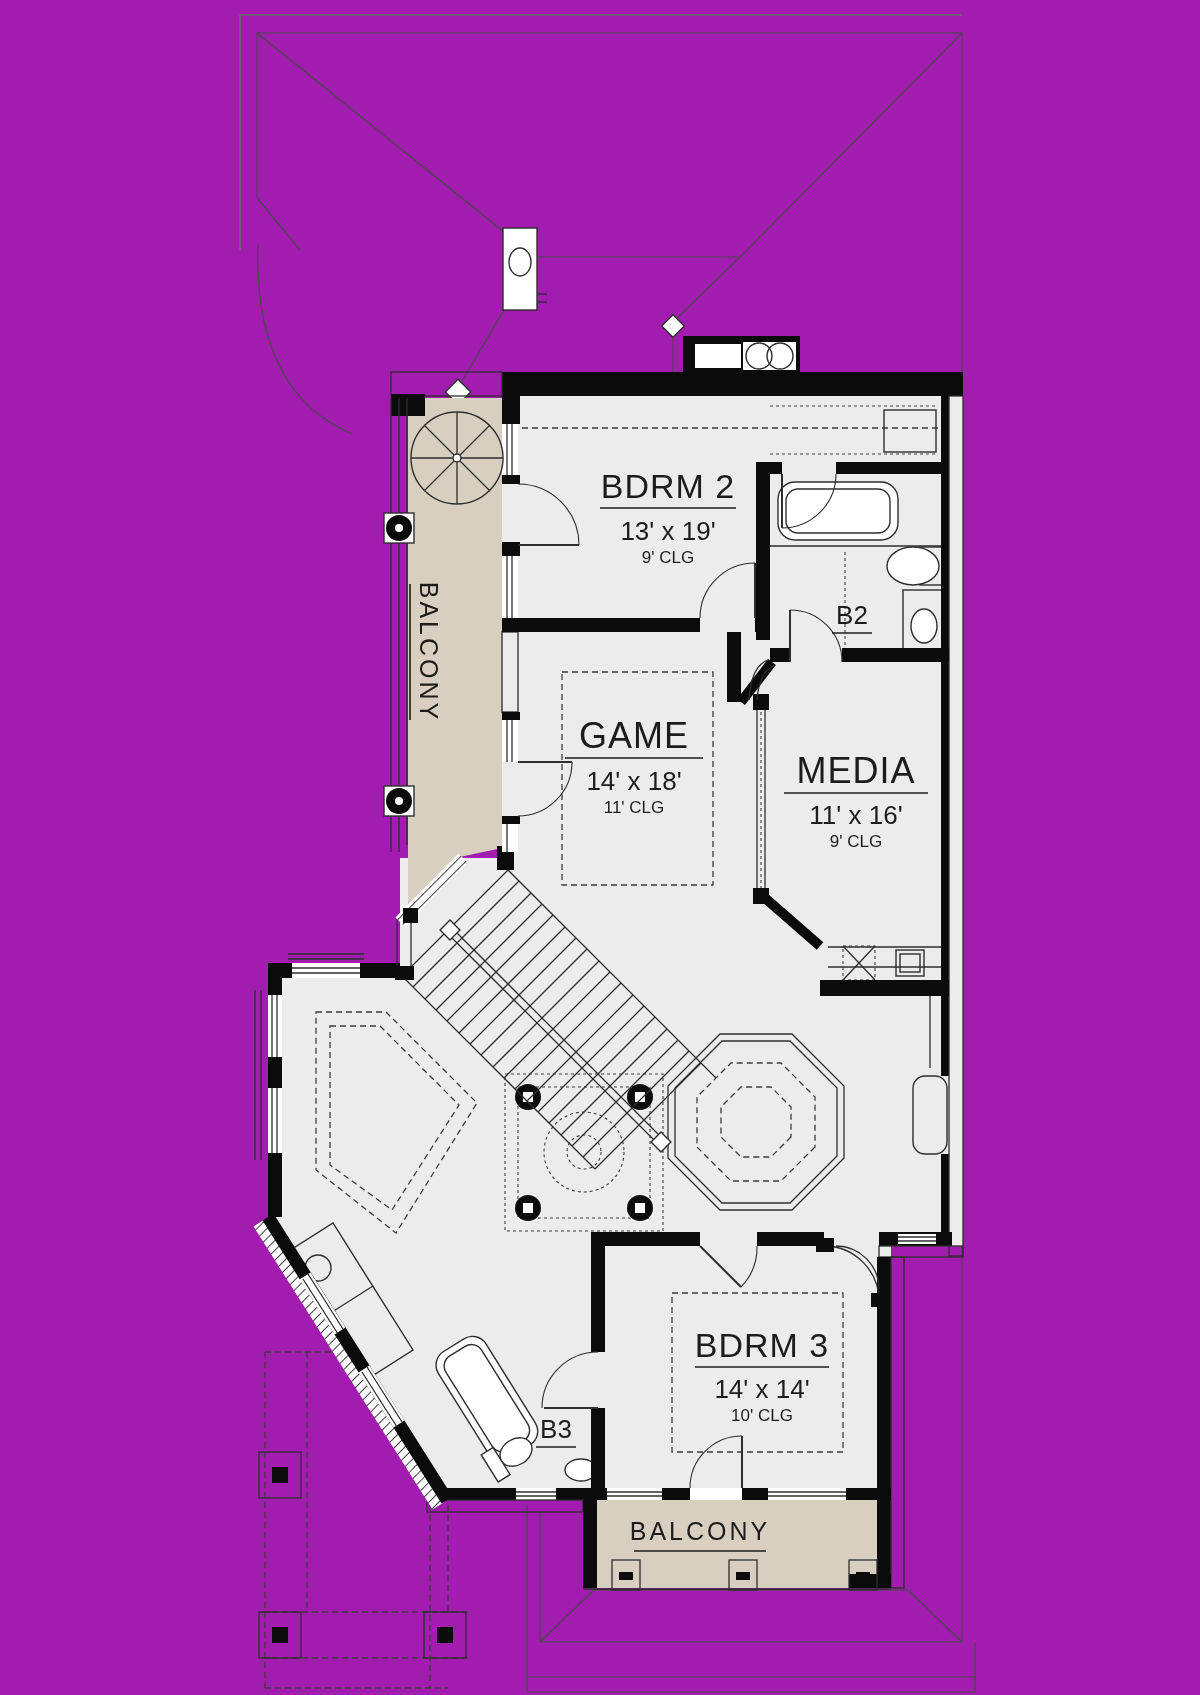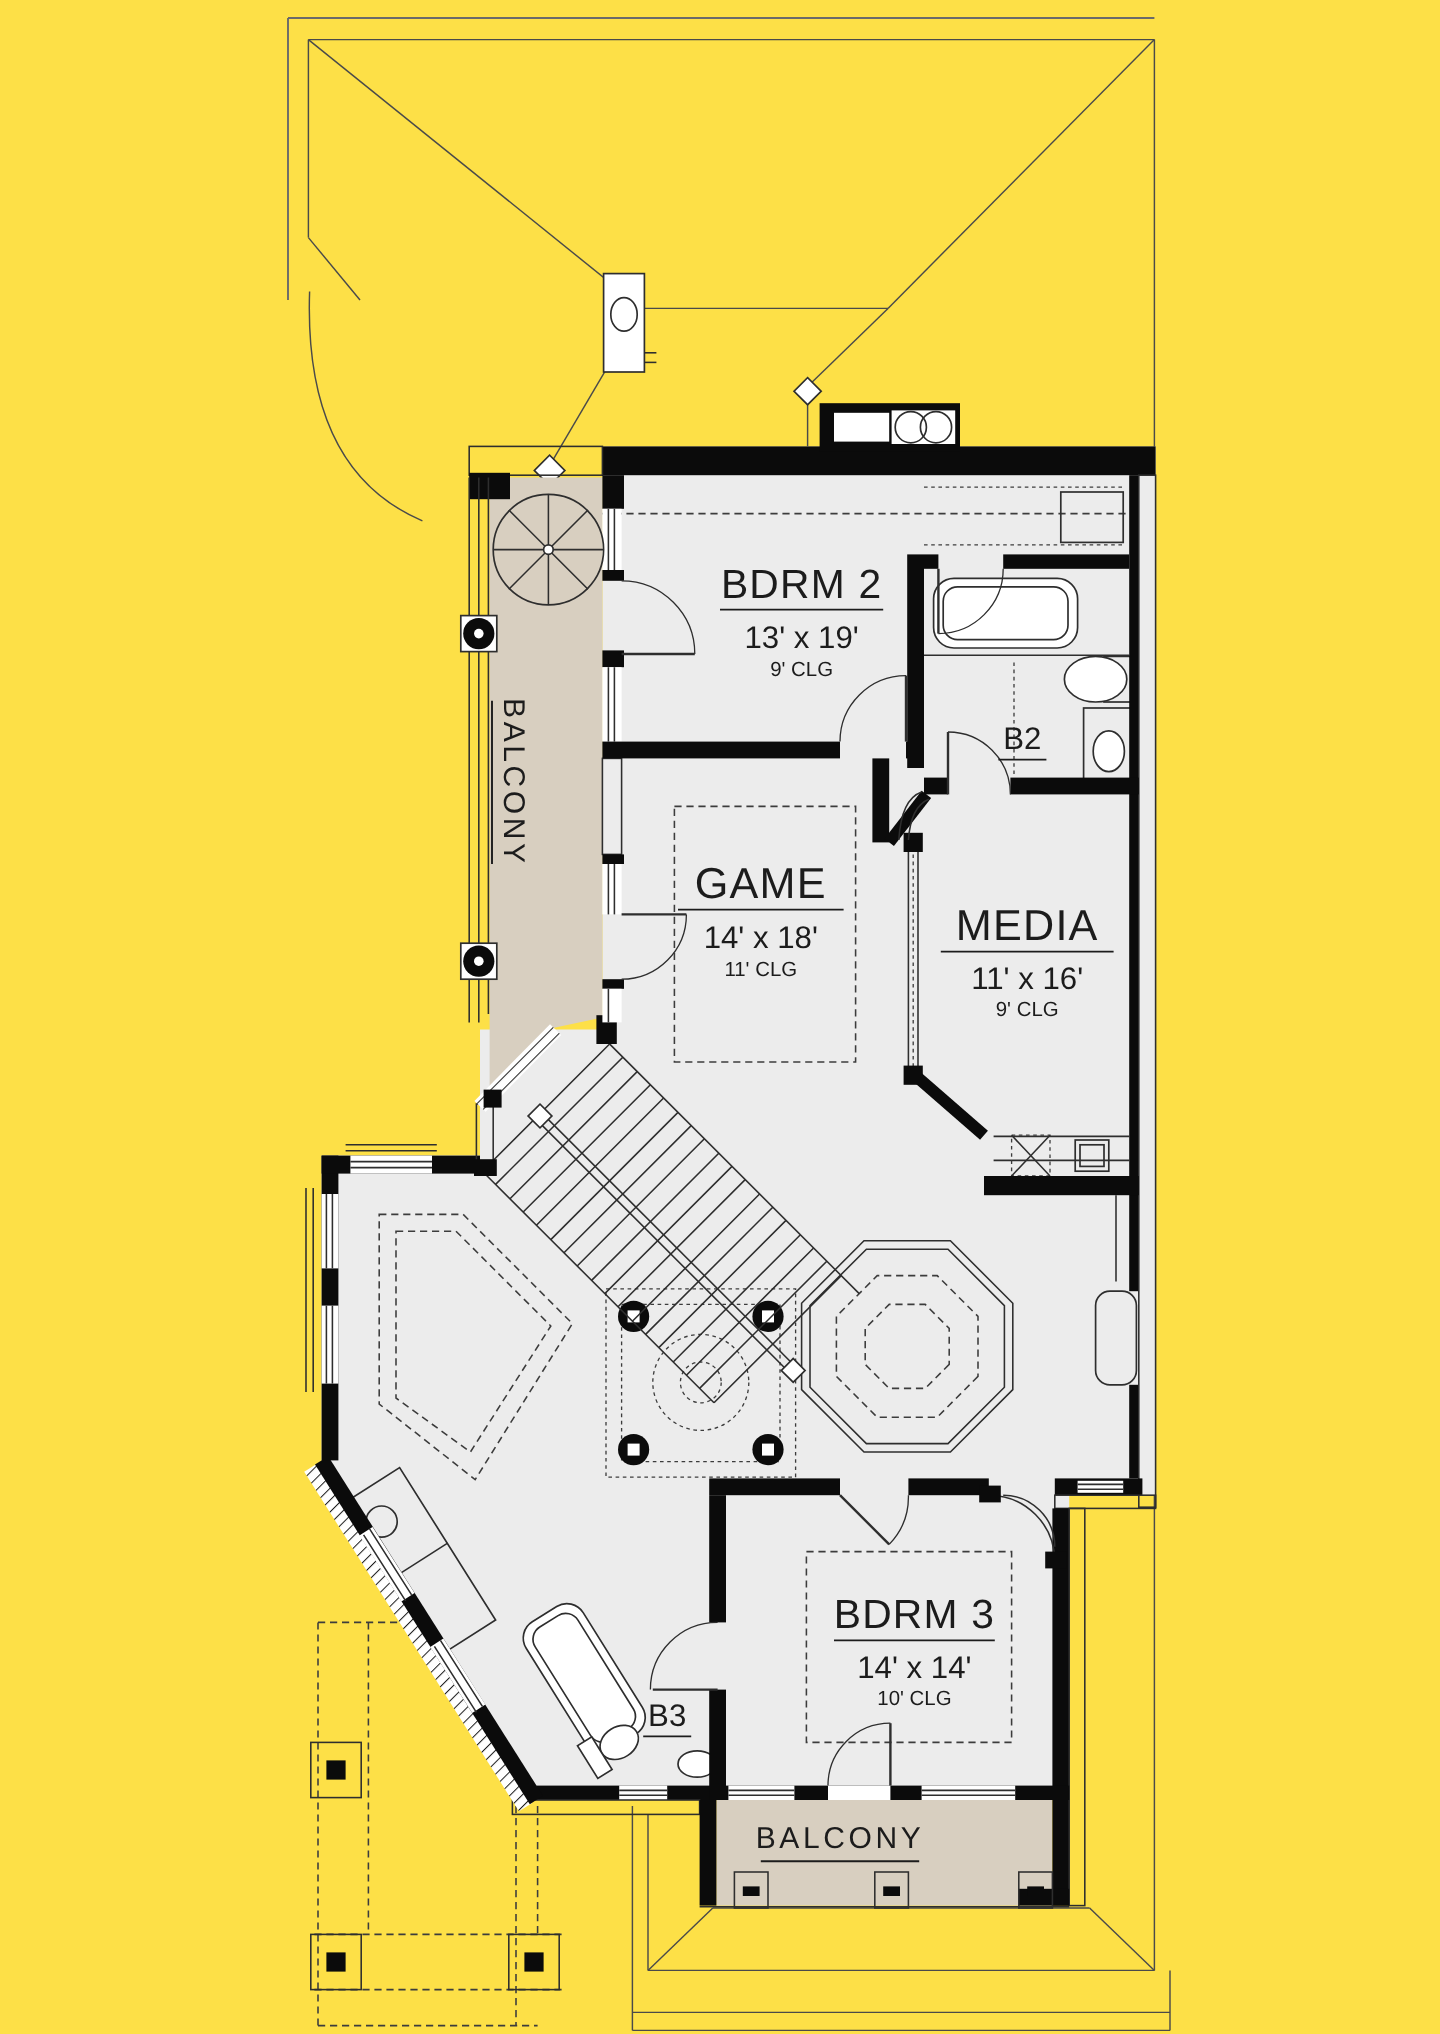--- a/index.html
+++ b/index.html
@@ -1,16 +1,16 @@
 <!DOCTYPE html>
 <html><head>
 <meta charset="utf-8">
 <style>
   html,body{margin:0;padding:0;background:#fff;}
-  .page{width:1200px;height:1695px;position:relative;background:#fde047;font-family:"Liberation Sans",sans-serif;}
+  .page{width:1200px;height:1695px;position:relative;background:#a21caf;font-family:"Liberation Sans",sans-serif;}
   svg{display:block}
   .w{fill:#0b0b0b;stroke:none}
   .thin{stroke:#2e2e2e;stroke-width:1.3;fill:none}
   .thin2{stroke:#6a6a6a;stroke-width:1.6;fill:none}
   .roofln{stroke:#4a4a4a;stroke-width:1.2;fill:none}
   .dash{stroke:#3c3c3c;stroke-width:1.3;fill:none;stroke-dasharray:6 4}
   .dash2{stroke:#3c3c3c;stroke-width:1.1;fill:none;stroke-dasharray:3 3}
   .whitefill{fill:#ffffff}
   .fix{stroke:#2e2e2e;stroke-width:1.4;fill:#fff}
   .fixn{stroke:#2e2e2e;stroke-width:1.4;fill:none}

